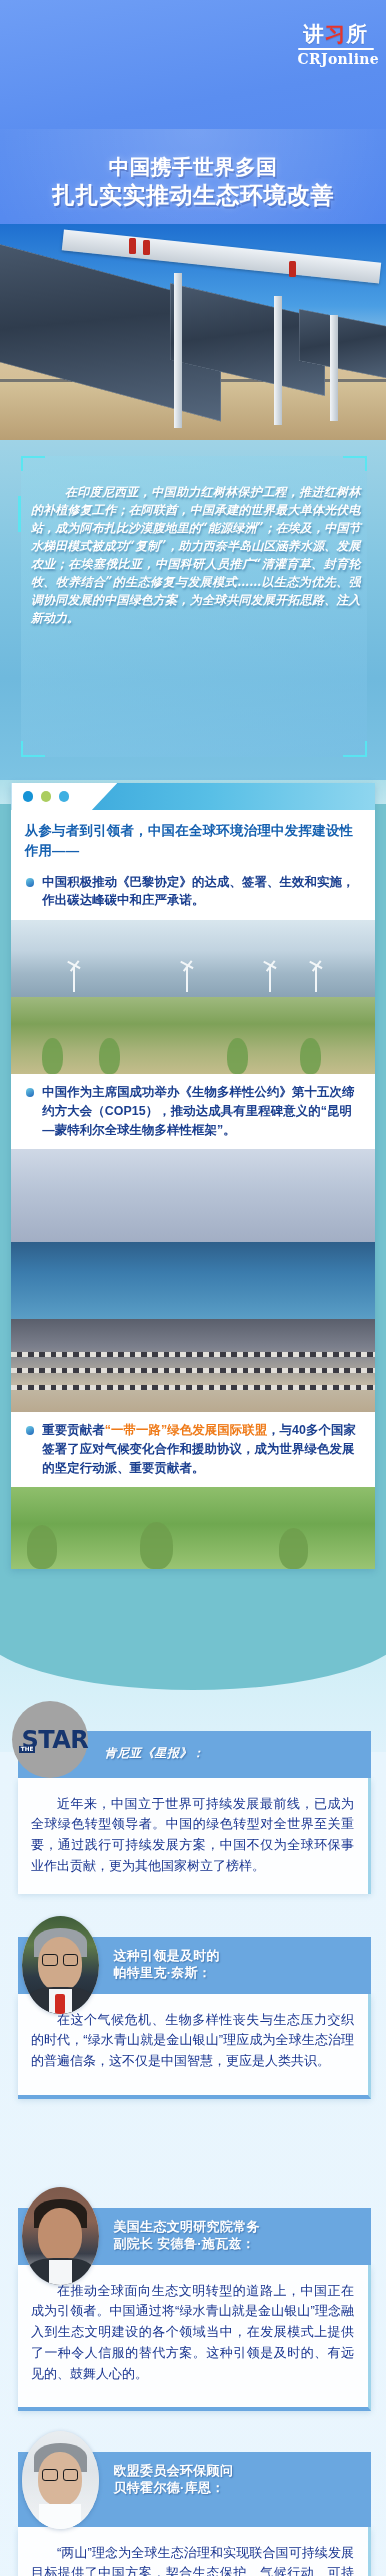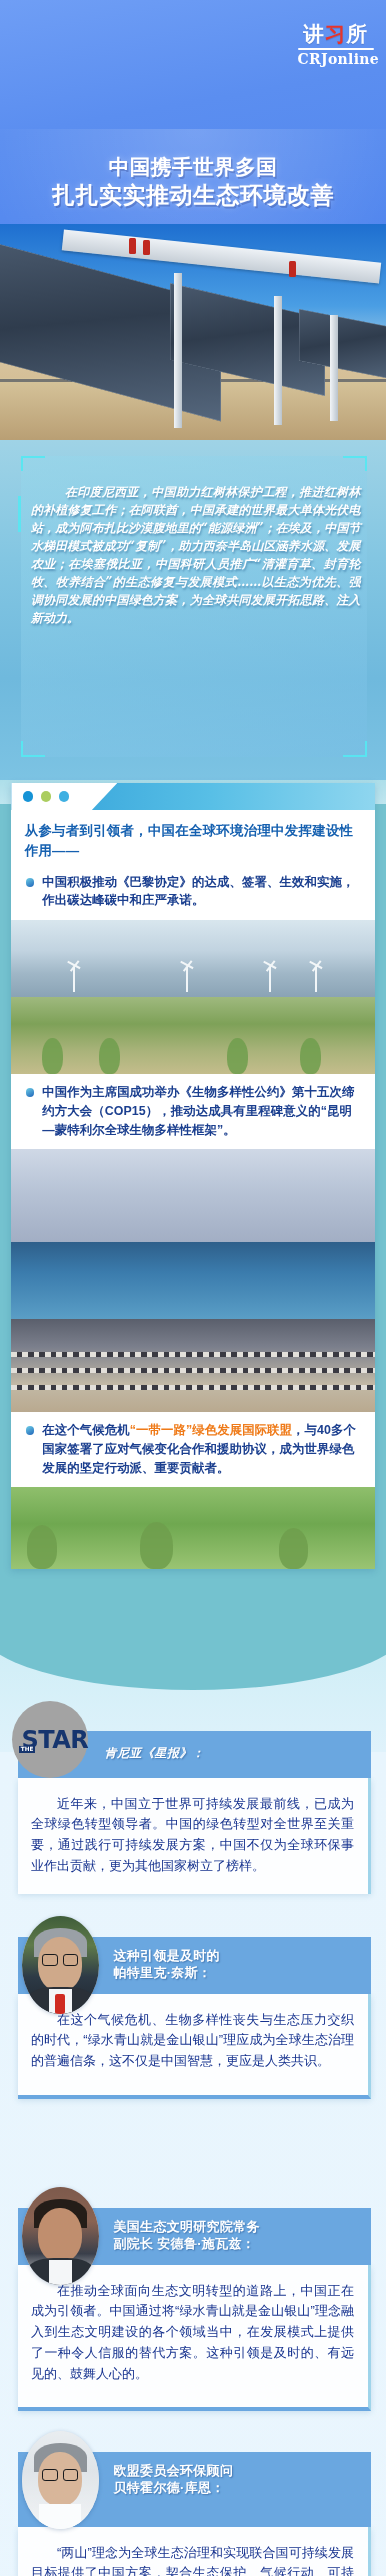--- a/index.html
+++ b/index.html
@@ -336,21 +336,21 @@
 
       <div class="card-photo ph-audience" style="height:93px;">
         <span class="seatrow" style="top:33px;"></span>
         <span class="seatrow" style="top:49px;"></span>
         <span class="seatrow" style="top:66px;"></span>
       </div>
 
       <div class="bullets">
         <div class="bullet-item">
           <span class="bullet-dot"></span>
-          <p class="bullet-text"><span>在这个气候危机</span><span class="hl-orange">“一带一路”绿色发展国际联盟</span><span>，与40多个国家签署了应对气候变化合作和援助协议，成为世界绿色发展的坚定行动派、重要贡献者。</span></p>
+          <p class="bullet-text"><span>重要贡献者</span><span class="hl-orange">“一带一路”绿色发展国际联盟</span><span>，与40多个国家签署了应对气候变化合作和援助协议，成为世界绿色发展的坚定行动派、重要贡献者。</span></p>
         </div>
       </div>
 
       <div class="card-photo ph-green" style="height:82px;">
         <span class="tree" style="left:15.5px;width:30px;height:44px;"></span>
         <span class="tree" style="left:129px;width:33px;height:47px;"></span>
         <span class="tree" style="left:268px;width:29px;height:41px;"></span>
       </div>
 
     </div>

